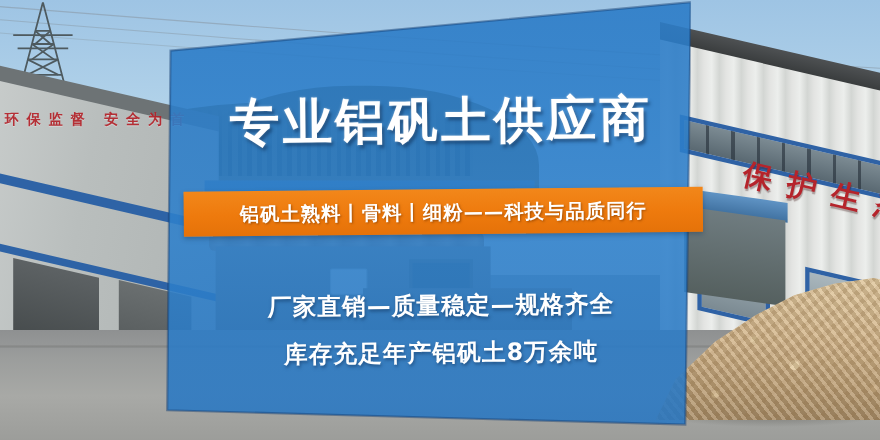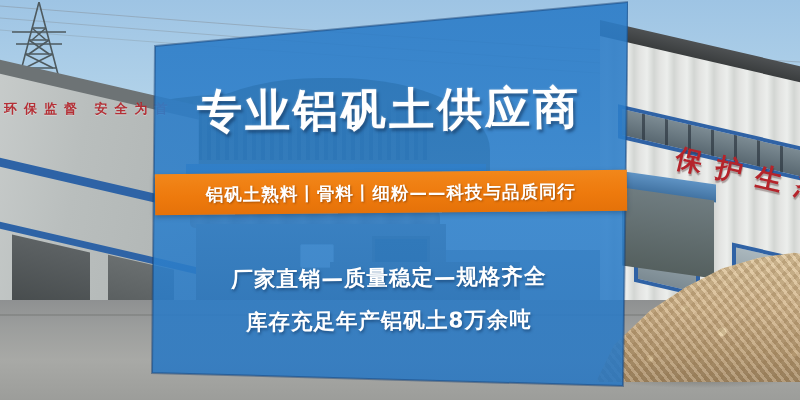--- a/index.html
+++ b/index.html
@@ -240,21 +240,21 @@
     clip-path:polygon(5px 46px, 478px 2px, 473px 386px, 2px 373px);
     box-shadow:0 0 18px rgba(10,40,80,.30);
   }
   .panelEdge{
     position:absolute;left:150px;top:0;width:478px;height:400px;
     pointer-events:none;
   }
 
   
   .content{
-    position:absolute;left:150px;top:0;width:478px;height:288px;
+    position:absolute;left:162px;top:0;width:478px;height:288px;
   }
   .title{
     position:absolute;left:0;top:80px;width:478px;text-align:center;
     font-size:45px;font-weight:700;color:#ffffff;letter-spacing:3px;
     text-shadow:2px 3px 3px rgba(12,45,85,.55), 0 0 2px rgba(255,255,255,.5);
     transform:rotate(-0.6deg);
     font-family:"DejaVu Sans","Liberation Sans",sans-serif;
   }
   .ribbon{
     position:absolute;left:5px;top:172px;width:472px;height:41px;

